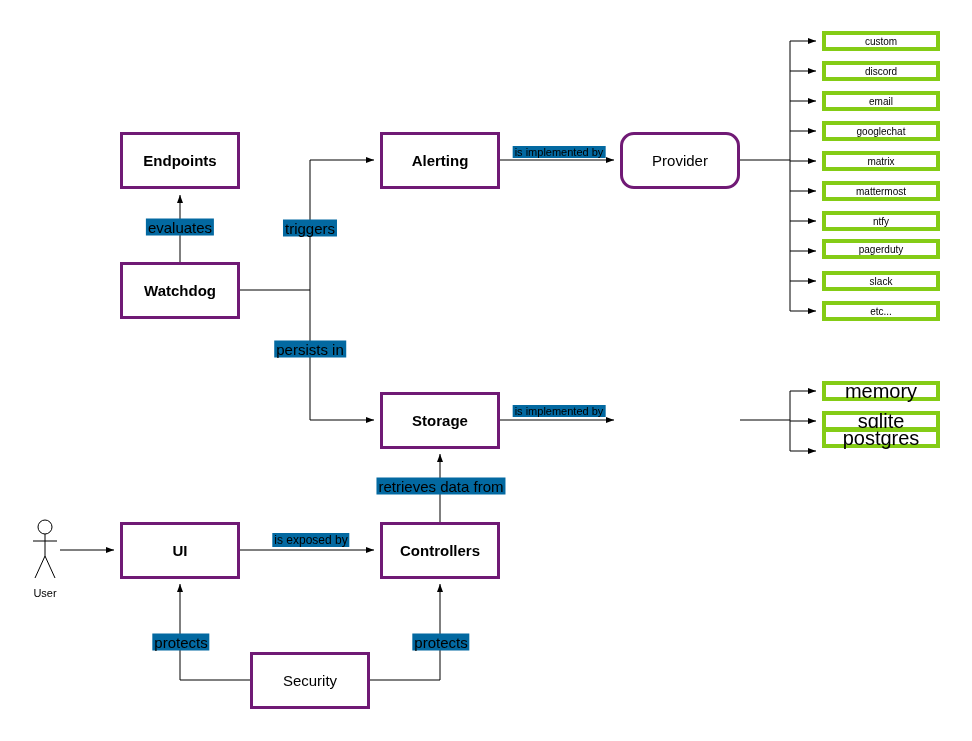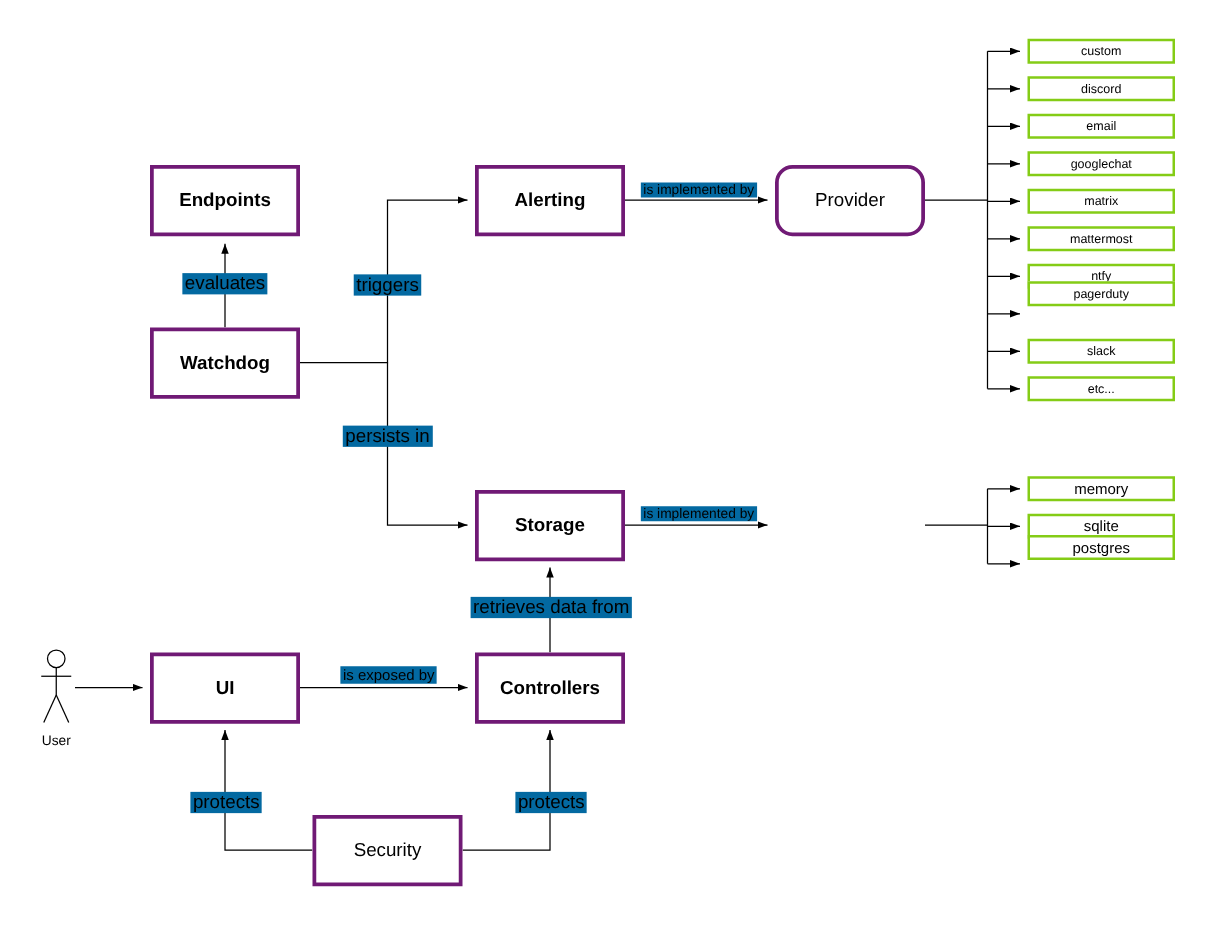--- a/index.html
+++ b/index.html
@@ -36,29 +36,29 @@
     font-size: 15px;
     box-sizing: border-box;
   }
   .node.bold { font-weight: bold; }
   .node.rounded { border-radius: 14px; }
   .leaf {
     position: absolute;
     left: 822px;
     width: 118px;
     height: 20px;
-    border: 2px solid #84cc16;
+    border: 4px solid #84cc16;
     background: #ffffff;
     display: flex;
     align-items: center;
     justify-content: center;
     box-sizing: border-box;
   }
   .leaf.small { font-size: 10px; }
-  .leaf.big { font-size: 12px; }
+  .leaf.big { font-size: 20px; }
   .edge-label {
     position: absolute;
     transform: translate(-50%, -50%);
     white-space: nowrap;
     font-size: 15px;
     background: #0369a1;
     padding: 0 2px;
   }
   .edge-label.tiny { font-size: 11px; }
   .edge-label.small { font-size: 12px; }
@@ -149,21 +149,21 @@
 
   <div class="node" style="left:250px; top:652px;">Security</div>
 
   <div class="leaf small" style="top:31px;">custom</div>
   <div class="leaf small" style="top:61px;">discord</div>
   <div class="leaf small" style="top:91px;">email</div>
   <div class="leaf small" style="top:121px;">googlechat</div>
   <div class="leaf small" style="top:151px;">matrix</div>
   <div class="leaf small" style="top:181px;">mattermost</div>
   <div class="leaf small" style="top:211px;">ntfy</div>
-  <div class="leaf small" style="top:225px;">pagerduty</div>
+  <div class="leaf small" style="top:239px;">pagerduty</div>
   <div class="leaf small" style="top:271px;">slack</div>
   <div class="leaf small" style="top:301px;">etc...</div>
 
   <div class="leaf big" style="top:381px;">memory</div>
   <div class="leaf big" style="top:411px;">sqlite</div>
   <div class="leaf big" style="top:428px;">postgres</div>
 
   <div class="edge-label" style="left:180px; top:227px;">evaluates</div>
 
   <div class="edge-label" style="left:310px; top:228px;">triggers</div>

